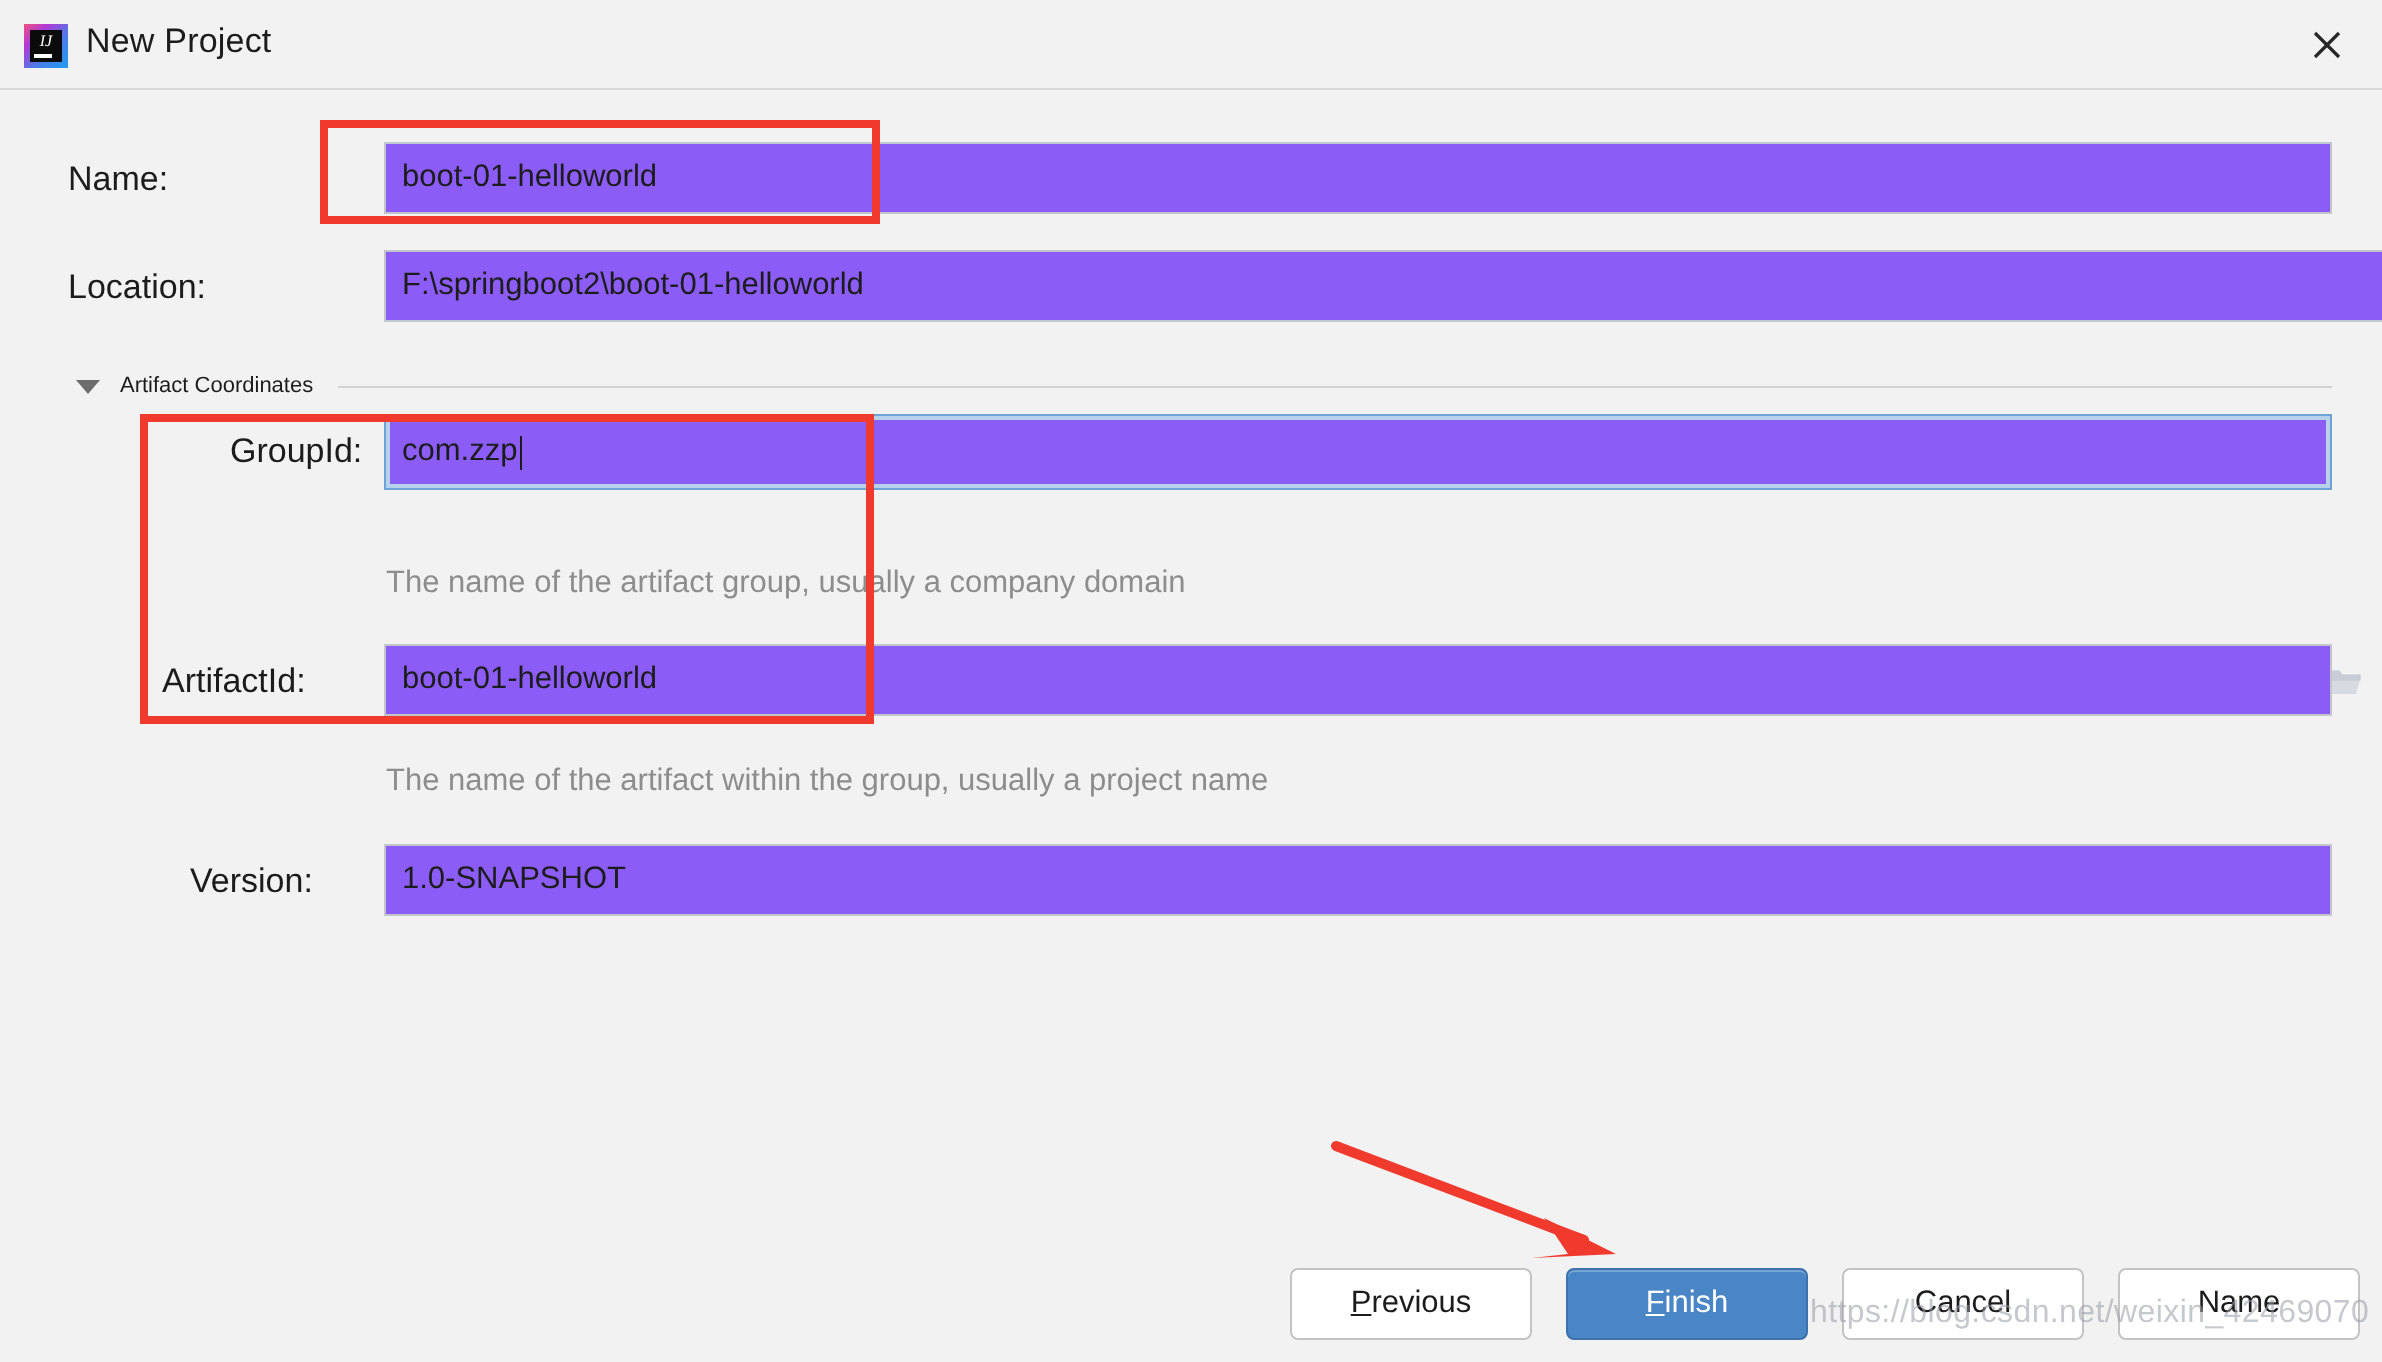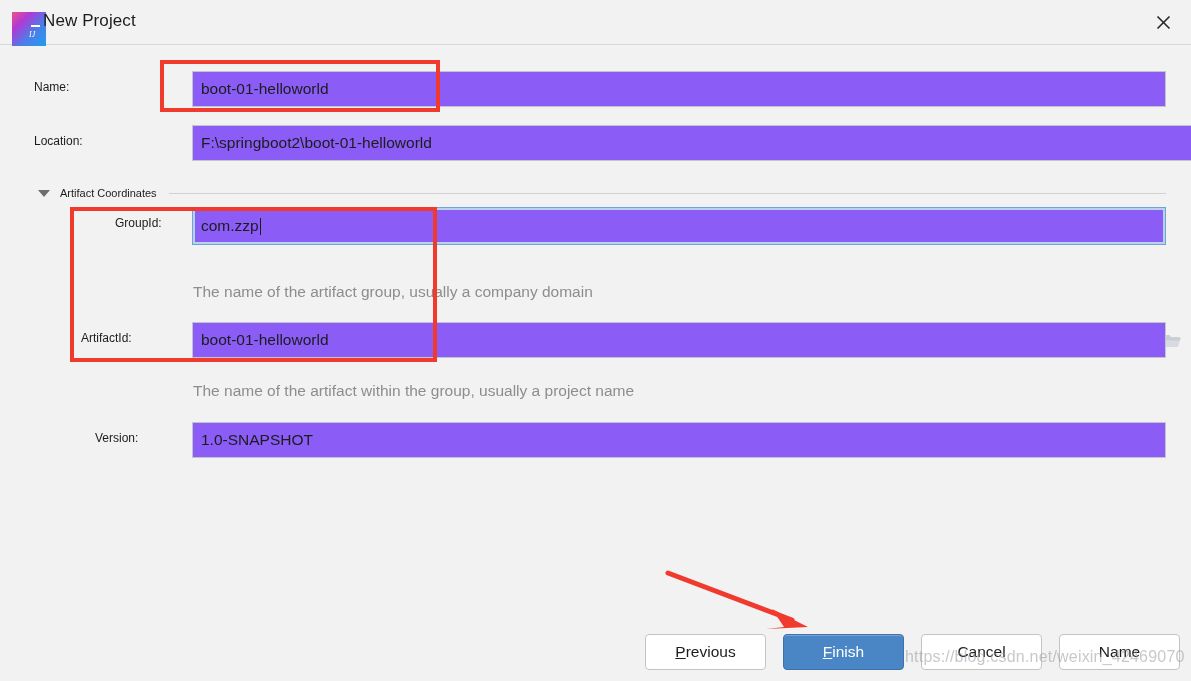--- a/index.html
+++ b/index.html
@@ -25,21 +25,21 @@
     height: 45px;
     background: #f2f2f2;
     border-bottom: 1px solid #d8d8d8;
     box-sizing: border-box;
   }
   .ij-logo {
     position: absolute;
     left: 12px; top: 12px;
     width: 22px; height: 22px;
     background: linear-gradient(135deg, #f0527f 0%, #b13ad6 28%, #4b7de8 62%, #1f9df0 100%);
-    padding: 17px;
+    padding: 3px;
     box-sizing: border-box;
     font-style: italic;
   }
   .ij-logo-inner {
     width: 100%; height: 100%;
     background: #0b0b0b;
     position: relative;
   }
   .ij-logo-text {
     position: absolute;
@@ -71,21 +71,21 @@
     display: flex;
     align-items: center;
     justify-content: center;
     cursor: pointer;
   }
   .close-btn svg { display:block; }
 
   
   .form-label {
     position: absolute;
-    font-size: 12px;
+    font-size: 17px;
     color: #1c1c1c;
     white-space: nowrap;
   }
   .field {
     position: absolute;
     background: #8b5cf6;
     border: 1px solid #c2c5c9;
     box-sizing: border-box;
     display: flex;
     align-items: center;

